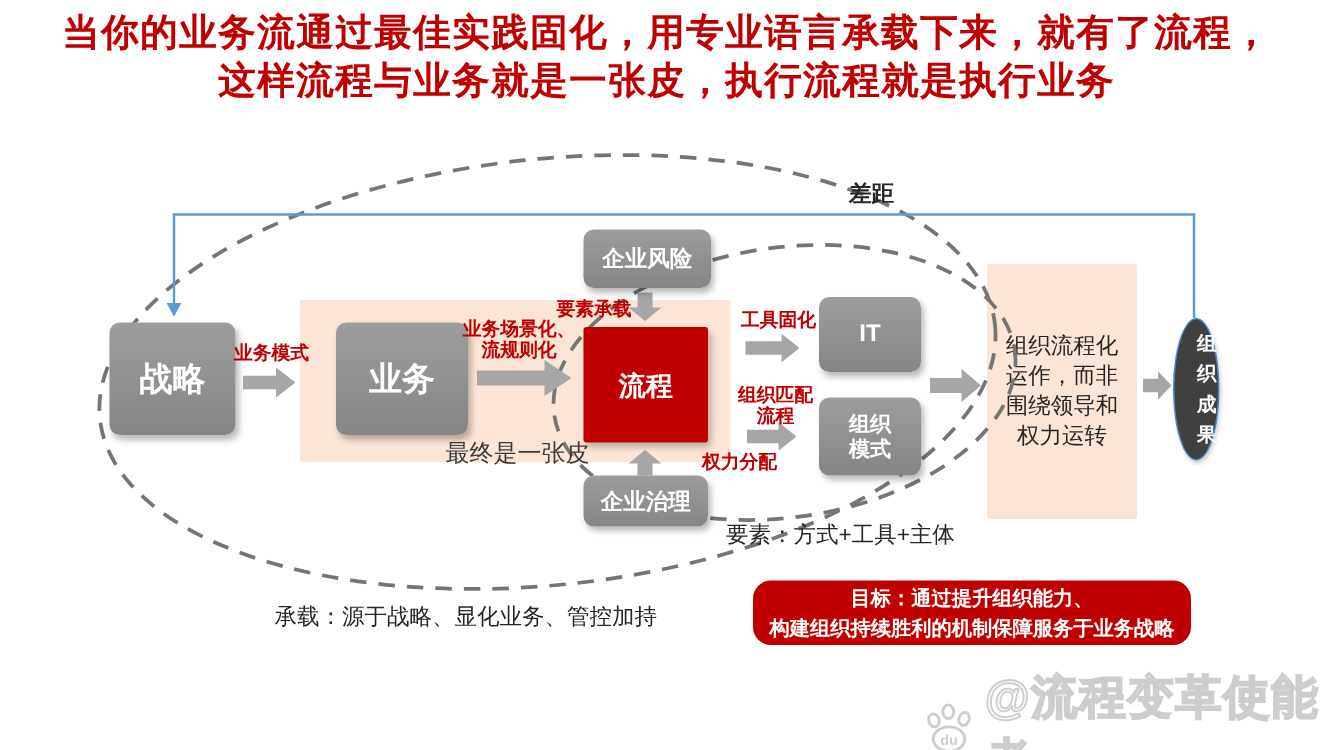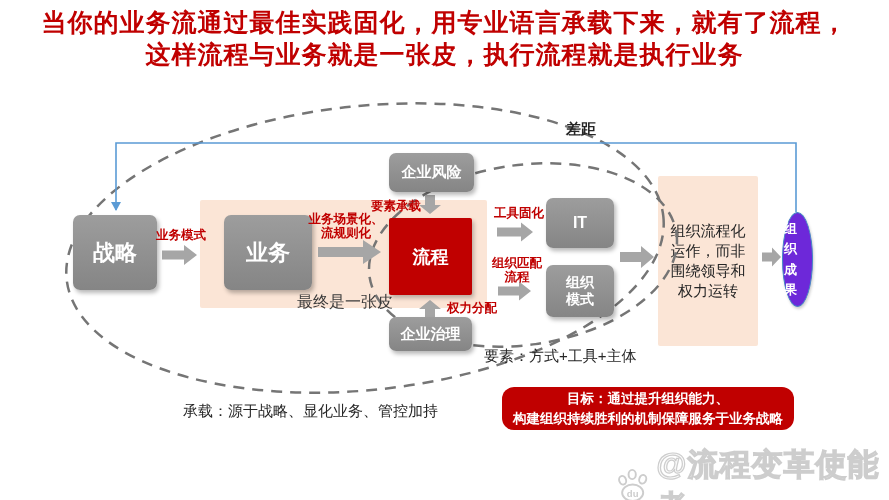--- a/index.html
+++ b/index.html
@@ -30,33 +30,33 @@
     box-shadow:2px 3px 4px rgba(0,0,0,0.28);text-align:left;}
   #box-strategy{left:73px;top:215px;width:84px;height:75px;font-size:22px;}
   #box-business{left:224px;top:215px;width:88px;height:75px;font-size:22px;}
   #box-process{left:389px;top:218px;width:83px;height:77px;font-size:18px;background:#c00000;border-radius:2px;
     box-shadow:2px 3px 4px rgba(0,0,0,0.25);}
   #box-risk{left:389px;top:153px;width:85px;height:39px;font-size:15px;}
   #box-governance{left:389px;top:317px;width:83px;height:34px;font-size:15px;}
   #box-it{left:546px;top:198px;width:68px;height:50px;font-size:16px;}
   #box-orgmode{left:546px;top:265px;width:68px;height:52px;font-size:14px;line-height:1.2;}
   #ellipse-outcome{left:782px;top:212px;width:29px;height:93px;border-radius:50%;
-    background:#6d28d9;border:1px solid #4587c7;box-shadow:1px 2px 3px rgba(0,0,0,0.2);
-    display:flex;align-items:center;justify-content:flex-start;z-index:3;}
+    background:#404040;border:1px solid #4587c7;box-shadow:1px 2px 3px rgba(0,0,0,0.2);
+    display:flex;align-items:center;justify-content:flex-end;z-index:3;}
   #ellipse-outcome .vtext{width:15px;word-break:break-all;color:#fff;font-weight:bold;
     font-size:13px;line-height:1.55;text-align:center;}
 
   
   .lbl{color:#c00000;font-weight:bold;font-size:12.5px;line-height:1.15;}
   #lbl-business-model{left:156px;top:228px;}
   #lbl-scenario{left:300px;top:212px;width:92px;text-align:center;}
   #lbl-element-carry{left:371px;top:199px;}
   #lbl-tool{left:494px;top:206px;}
   #lbl-org-match{left:490px;top:256px;width:54px;text-align:center;}
-  #lbl-power{left:447px;top:301px;text-align:right;}
+  #lbl-power{left:468px;top:301px;text-align:right;}
 
   
   .note{color:#262626;font-size:15px;}
   #lbl-one-skin{left:297px;top:292px;font-size:16px;color:#3a3a3a;}
   #lbl-gap{left:566px;top:120px;font-weight:bold;}
   #note-elements{left:484px;top:347px;}
   #note-carry{left:183px;top:402px;}
 
   
   #goal-box{left:502px;top:387px;width:292px;height:43px;background:#c00000;border-radius:12px;

